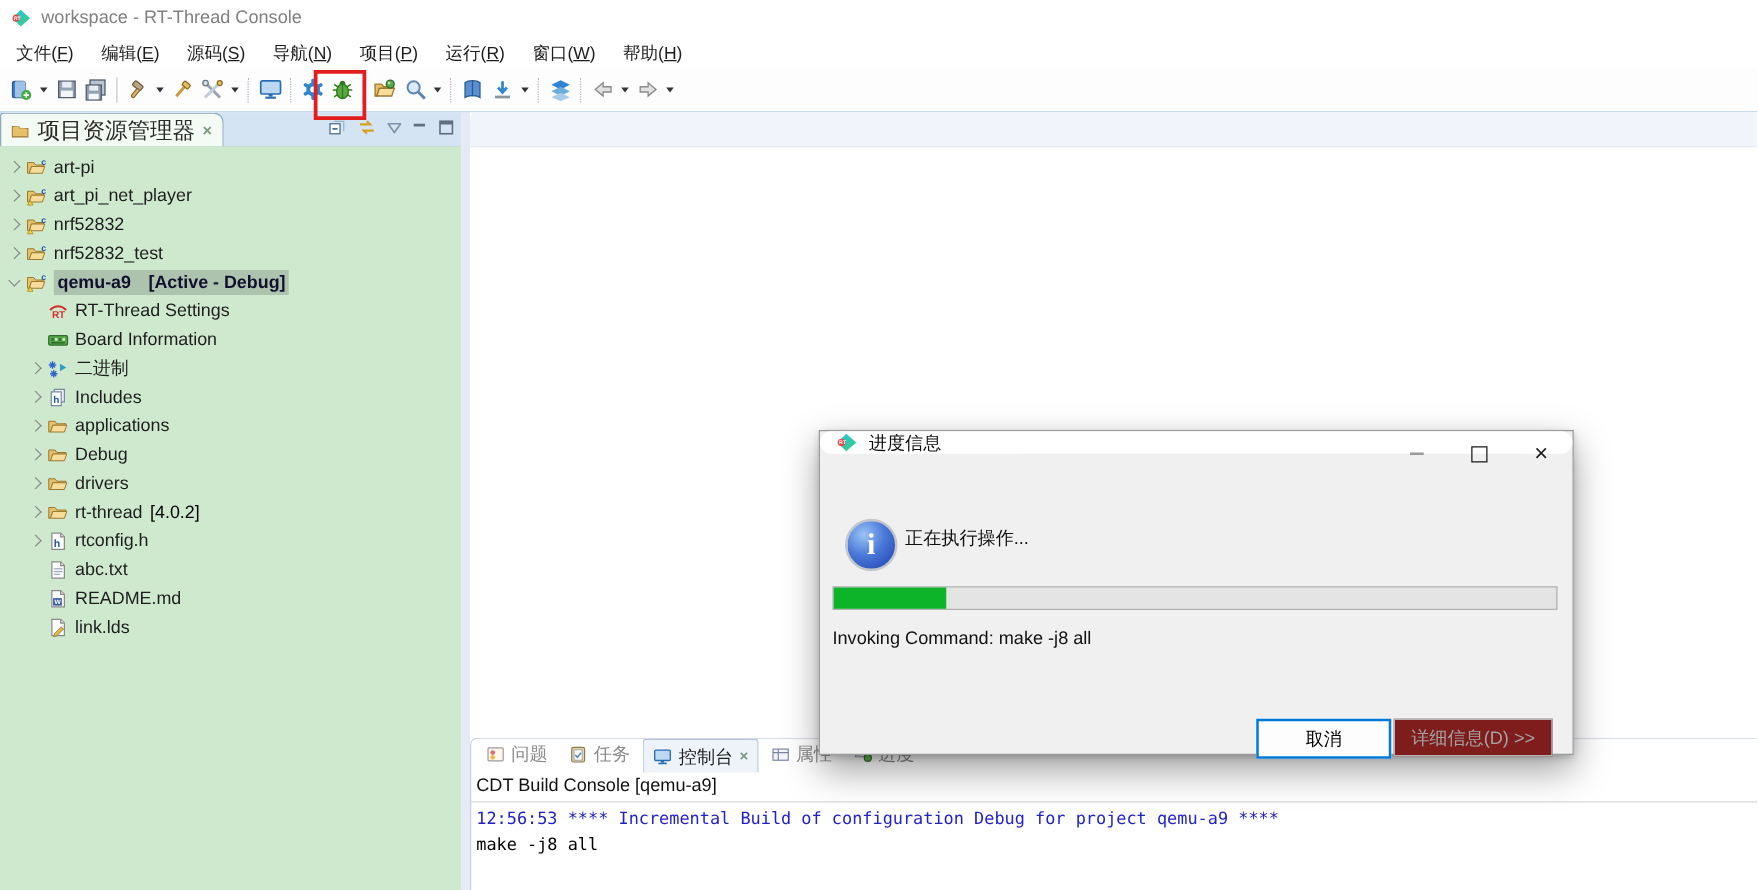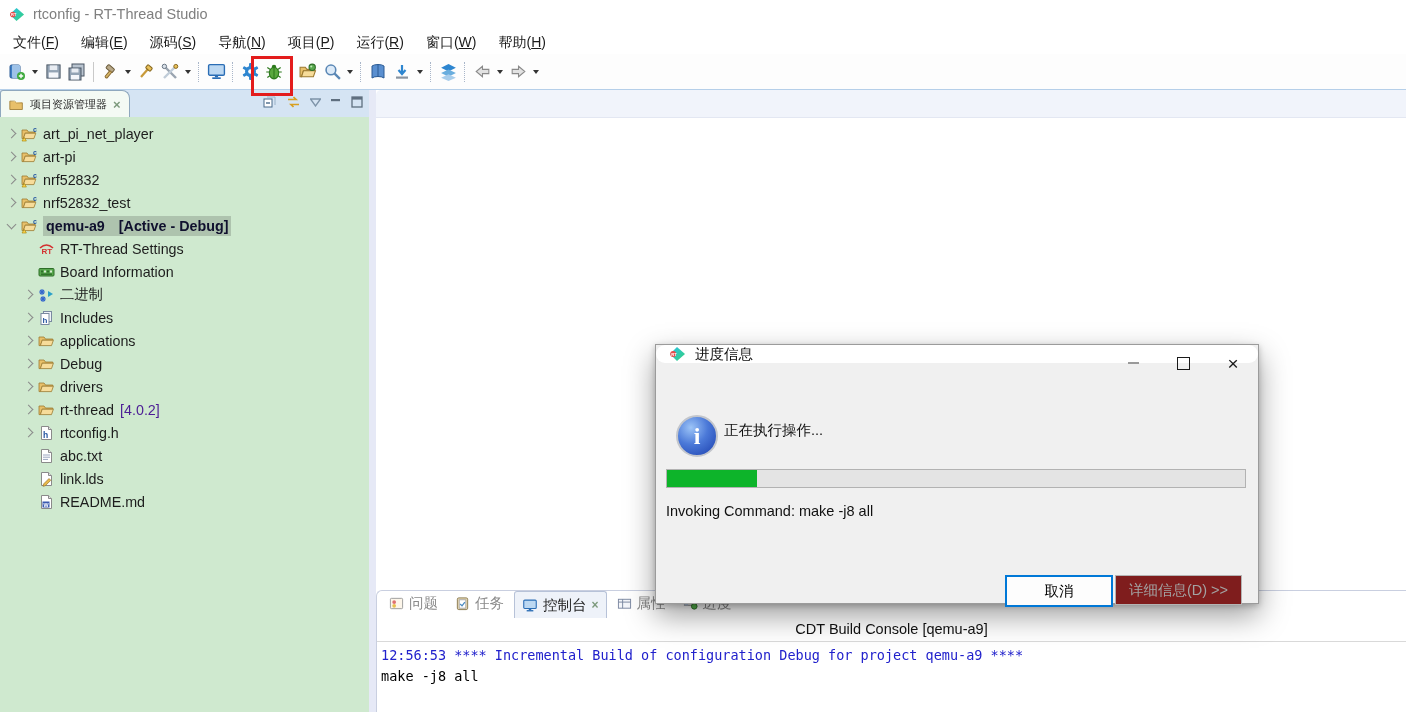--- a/index.html
+++ b/index.html
@@ -17,47 +17,47 @@
   .tbtn{display:inline-flex;align-items:center;justify-content:center;width:24px;height:26px;}
   .tcaret{width:0;height:0;border-left:3.5px solid transparent;border-right:3.5px solid transparent;border-top:4px solid #333;margin:0 3px;}
   .tsep{width:1px;height:20px;background:#c9c9c9;margin:0 4px;}
   .tsepd{width:1px;height:20px;border-left:1px dotted #a9b6c9;margin:0 4px;}
   .red-box{position:absolute;left:251px;top:56px;width:36px;height:34px;border:3px solid #e31c1c;z-index:6;pointer-events:none;}
   
   .explorer{position:absolute;left:0;top:90px;width:369px;bottom:0;}
   .exp-header{position:absolute;left:0;top:0;right:0;height:27px;background:#d5e4f3;border-bottom:1px solid #9ab6cf;}
   .exp-tab{position:absolute;left:0;top:0;height:26px;display:inline-flex;align-items:center;gap:6px;padding:0 8px;
            background:#f4faf4;border:1px solid #8fa8be;border-bottom:none;border-radius:3px 8px 0 0;}
-  .exp-tab .label{font-size:11px;color:#2a2a2a;}
+  .exp-tab .label{font-size:18px;color:#2a2a2a;}
   .exp-close{color:#7d9a7d;font-size:13px;font-weight:bold;}
   .exp-icons{position:absolute;right:6px;top:5px;display:flex;align-items:center;gap:9px;}
   .exp-tree{position:absolute;left:0;top:27px;right:0;bottom:0;background:#cfe9cf;padding-top:5px;overflow:hidden;}
   .trow{height:23px;display:flex;align-items:center;white-space:nowrap;}
   .trow .gap16{width:16px;flex:none;}
   .indent0{padding-left:5px;} .indent1{padding-left:22px;}
   .chev{width:6px;height:6px;border-right:1.6px solid #8a8a8a;border-bottom:1.6px solid #8a8a8a;flex:none;margin:0 6px 0 3px;}
   .chev.closed{transform:rotate(-45deg);}
   .chev.open{transform:rotate(45deg);margin-top:-3px;}
   .ticon{width:17px;height:16px;flex:none;margin-right:5px;display:inline-flex;}
   .tlabel{font-size:14.3px;color:#1d1d1d;}
-  .tsuffix{font-size:14.3px;color:#4c1d95;margin-left:6px;}
+  .tsuffix{font-size:14.3px;color:#000000;margin-left:6px;}
   .sel-wrap{background:#aec3ae;display:inline-flex;align-items:center;padding:2px 3px;}
   .sel-wrap .tlabel{font-weight:bold;color:#10102e;}
   .sel-wrap .tsuffix{font-weight:bold;color:#10102e;margin-left:14px;}
   
   .splitter{position:absolute;left:369px;top:90px;width:7px;bottom:0;background:#e6e9f6;}
   .editor{position:absolute;left:376px;top:90px;right:0;height:500px;background:#fff;}
   .editor-tabstrip{height:27px;background:#f1f4fb;border-radius:5px 0 0 0;border-bottom:1px solid #e3e7f2;}
   
   .console{position:absolute;left:376px;top:590px;right:0;bottom:0;background:#fff;border-top:1px solid #c9cfe0;border-left:1px solid #c9cfe0;border-radius:6px 0 0 0;}
   .ctabs{display:flex;align-items:flex-start;gap:3px;height:27px;padding-left:5px;}
   .ctab{display:inline-flex;align-items:center;gap:5px;height:24px;padding:0 7px;color:#8a8a8a;font-size:14.5px;}
   .ctab.selected{background:#eef2f9;border:1px solid #b7c2d8;border-bottom:none;border-radius:3px 3px 0 0;color:#1e1e1e;height:26px;}
   .ctab .close{color:#7d9a7d;font-size:12px;font-weight:bold;}
-  .console-title{font-size:14.5px;color:#111;padding:3px 4px 4px 4px;border-bottom:1px solid #d9d9d9;text-align:center;}
+  .console-title{font-size:14.5px;color:#111;padding:3px 4px 4px 4px;border-bottom:1px solid #d9d9d9;}
   .console-lines{font-family:"DejaVu Sans Mono","Liberation Mono",monospace;font-size:13.5px;line-height:21px;padding:3px 4px;}
   .cline-blue{color:#2121cc;}
   .cline-black{color:#000;}
   
   .dialog{position:absolute;left:655px;top:344px;width:602px;height:258px;background:#f0f0f0;border:1px solid #9b9b9b;
           box-shadow:0 12px 28px rgba(0,0,0,.38), 0 2px 6px rgba(0,0,0,.22);z-index:10;}
   .dlg-titlebar{position:relative;height:18px;background:#fff;display:flex;align-items:center;gap:9px;padding-left:12px;border-radius:13px;}
   .dlg-title{font-size:14.5px;color:#0c0c0c;}
   .dlg-controls{position:absolute;right:0;top:0;height:36px;display:flex;}
   .dlg-ctl{width:50px;height:36px;display:flex;align-items:center;justify-content:center;}
@@ -87,21 +87,21 @@
       <defs>
           <linearGradient id="lg1" x1="0" y1="0" x2="1" y2="1">
         <stop offset="0" stop-color="#29c2e8"></stop>
             <stop offset="1" stop-color="#35d07a"></stop>
           </linearGradient>
         </defs>
       <path d="M2 9 L9 2 L17 9 L9 16 Z" fill="url(#lg1)"></path>
       <circle cx="5.2" cy="9" r="3" fill="#e84a4a"></circle>
       <text x="3.3" y="10.6" font-size="4.2" font-weight="bold" fill="#fff">RT</text>
     </svg>
-    <span class="title">rtconfig - RT-Thread Studio</span>
+    <span class="title">workspace - RT-Thread Console</span>
   </div>
 
   <div class="menubar">
     <span class="menu-item"><span>文件(</span><span class="mkey">F</span><span>)</span></span>
     <span class="menu-item"><span>编辑(</span><span class="mkey">E</span><span>)</span></span>
     <span class="menu-item"><span>源码(</span><span class="mkey">S</span><span>)</span></span>
     <span class="menu-item"><span>导航(</span><span class="mkey">N</span><span>)</span></span>
     <span class="menu-item"><span>项目(</span><span class="mkey">P</span><span>)</span></span>
     <span class="menu-item"><span>运行(</span><span class="mkey">R</span><span>)</span></span>
     <span class="menu-item"><span>窗口(</span><span class="mkey">W</span><span>)</span></span>
@@ -275,36 +275,36 @@
     </div>
     <div class="exp-tree">
 
       <div class="trow indent0">
         <span class="chev closed"></span>
         <span class="ticon">
             <svg width="17" height="16" viewBox="0 0 17 16">
               <path d="M1 4h5l1.5 2H14v1.2H4.2L2.4 12.6H1z" fill="#e8c06a" stroke="#9c7a30" stroke-width=".8"></path>
               <path d="M4.2 7.2h10.6l-1.9 5.4H2.4z" fill="#f7dc9a" stroke="#9c7a30" stroke-width=".8"></path>
               <text x="12" y="6" font-size="7" font-weight="bold" fill="#2455a0">c</text>
-              <path d="M1 15 l2.2-3.6 2.2 3.6z" fill="#ffd34f" stroke="#a08000" stroke-width=".6"></path>
-            </svg>
-          </span>
-        <span class="tlabel">art_pi_net_player</span>
+            </svg>
+          </span>
+        <span class="tlabel">art-pi</span>
       </div>
 
       <div class="trow indent0">
         <span class="chev closed"></span>
         <span class="ticon">
             <svg width="17" height="16" viewBox="0 0 17 16">
               <path d="M1 4h5l1.5 2H14v1.2H4.2L2.4 12.6H1z" fill="#e8c06a" stroke="#9c7a30" stroke-width=".8"></path>
               <path d="M4.2 7.2h10.6l-1.9 5.4H2.4z" fill="#f7dc9a" stroke="#9c7a30" stroke-width=".8"></path>
               <text x="12" y="6" font-size="7" font-weight="bold" fill="#2455a0">c</text>
-            </svg>
-          </span>
-        <span class="tlabel">art-pi</span>
+              <path d="M1 15 l2.2-3.6 2.2 3.6z" fill="#ffd34f" stroke="#a08000" stroke-width=".6"></path>
+            </svg>
+          </span>
+        <span class="tlabel">art_pi_net_player</span>
       </div>
 
       <div class="trow indent0">
         <span class="chev closed"></span>
         <span class="ticon">
             <svg width="17" height="16" viewBox="0 0 17 16">
               <path d="M1 4h5l1.5 2H14v1.2H4.2L2.4 12.6H1z" fill="#e8c06a" stroke="#9c7a30" stroke-width=".8"></path>
               <path d="M4.2 7.2h10.6l-1.9 5.4H2.4z" fill="#f7dc9a" stroke="#9c7a30" stroke-width=".8"></path>
               <text x="12" y="6" font-size="7" font-weight="bold" fill="#2455a0">c</text>
               <path d="M1 15 l2.2-3.6 2.2 3.6z" fill="#ffd34f" stroke="#a08000" stroke-width=".6"></path>
@@ -463,37 +463,37 @@
           </span>
         <span class="tlabel">abc.txt</span>
       </div>
 
       <div class="trow indent1">
         <span class="gap16"></span>
         <span class="ticon">
             <svg width="17" height="16" viewBox="0 0 17 16">
               <path d="M3.5 1.5 h7 l3 3 V14.5 H3.5z" fill="#fff" stroke="#8a8a8a"></path>
               <path d="M10.5 1.5 v3 h3" fill="#e4e4e4" stroke="#8a8a8a"></path>
-              <path d="M5.5 13 l5.5-5.5 1.8 1.8 -5.5 5.5 -2.3 .5z" fill="#e8b84a" stroke="#8a6a20" stroke-width=".6"></path>
-            </svg>
-          </span>
-        <span class="tlabel">link.lds</span>
+              <rect x="4.5" y="7.5" width="7" height="6" fill="#3a5ab0"></rect>
+              <text x="5.6" y="12.6" font-size="6.5" font-weight="bold" fill="#fff">w</text>
+            </svg>
+          </span>
+        <span class="tlabel">README.md</span>
       </div>
 
       <div class="trow indent1">
         <span class="gap16"></span>
         <span class="ticon">
             <svg width="17" height="16" viewBox="0 0 17 16">
               <path d="M3.5 1.5 h7 l3 3 V14.5 H3.5z" fill="#fff" stroke="#8a8a8a"></path>
               <path d="M10.5 1.5 v3 h3" fill="#e4e4e4" stroke="#8a8a8a"></path>
-              <rect x="4.5" y="7.5" width="7" height="6" fill="#3a5ab0"></rect>
-              <text x="5.6" y="12.6" font-size="6.5" font-weight="bold" fill="#fff">w</text>
-            </svg>
-          </span>
-        <span class="tlabel">README.md</span>
+              <path d="M5.5 13 l5.5-5.5 1.8 1.8 -5.5 5.5 -2.3 .5z" fill="#e8b84a" stroke="#8a6a20" stroke-width=".6"></path>
+            </svg>
+          </span>
+        <span class="tlabel">link.lds</span>
       </div>
 
     </div>
   </div>
 
   <div class="splitter"></div>
   <div class="editor">
     <div class="editor-tabstrip"></div>
   </div>
 

